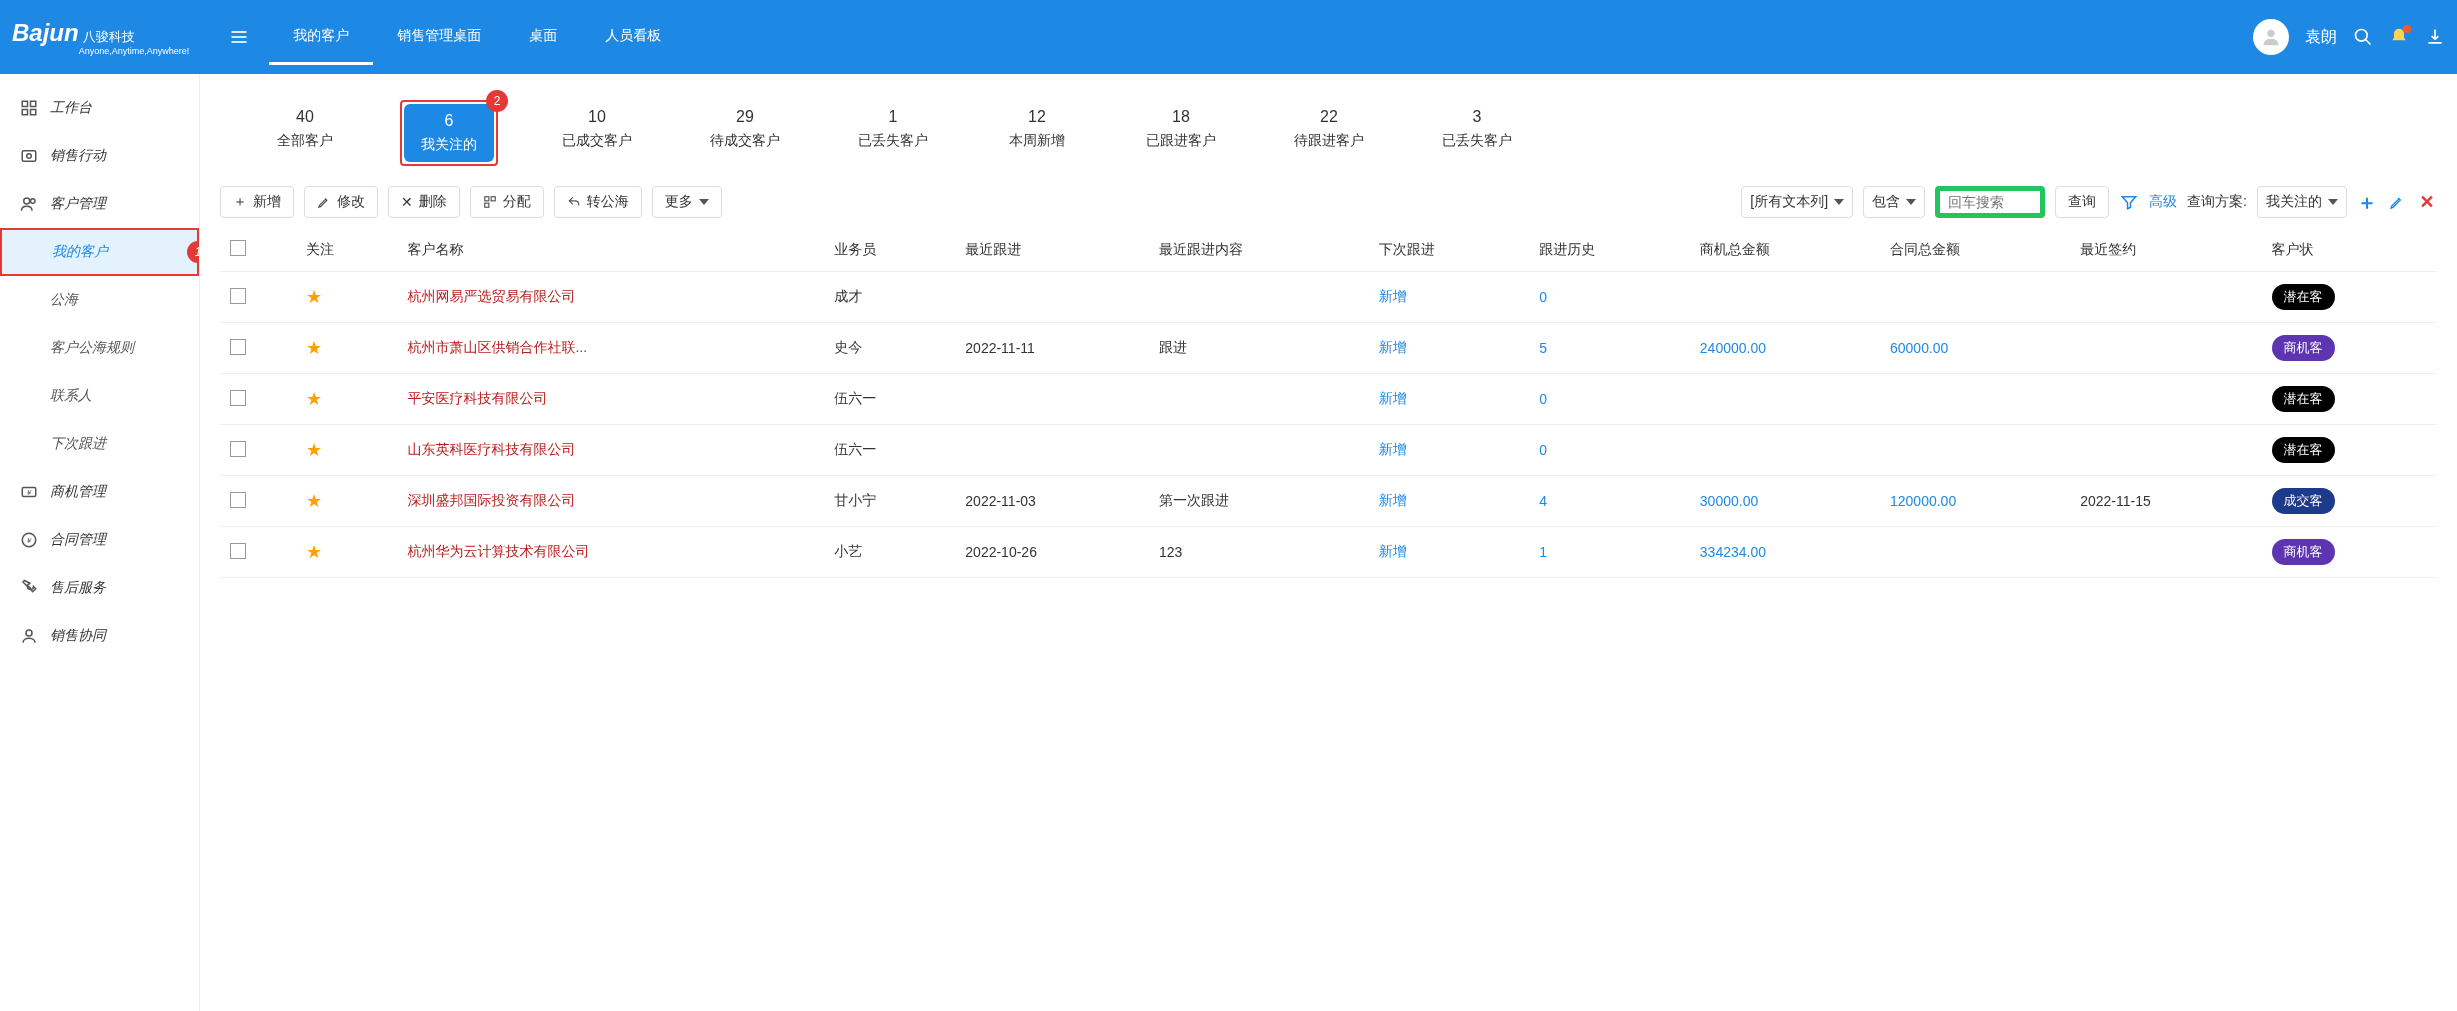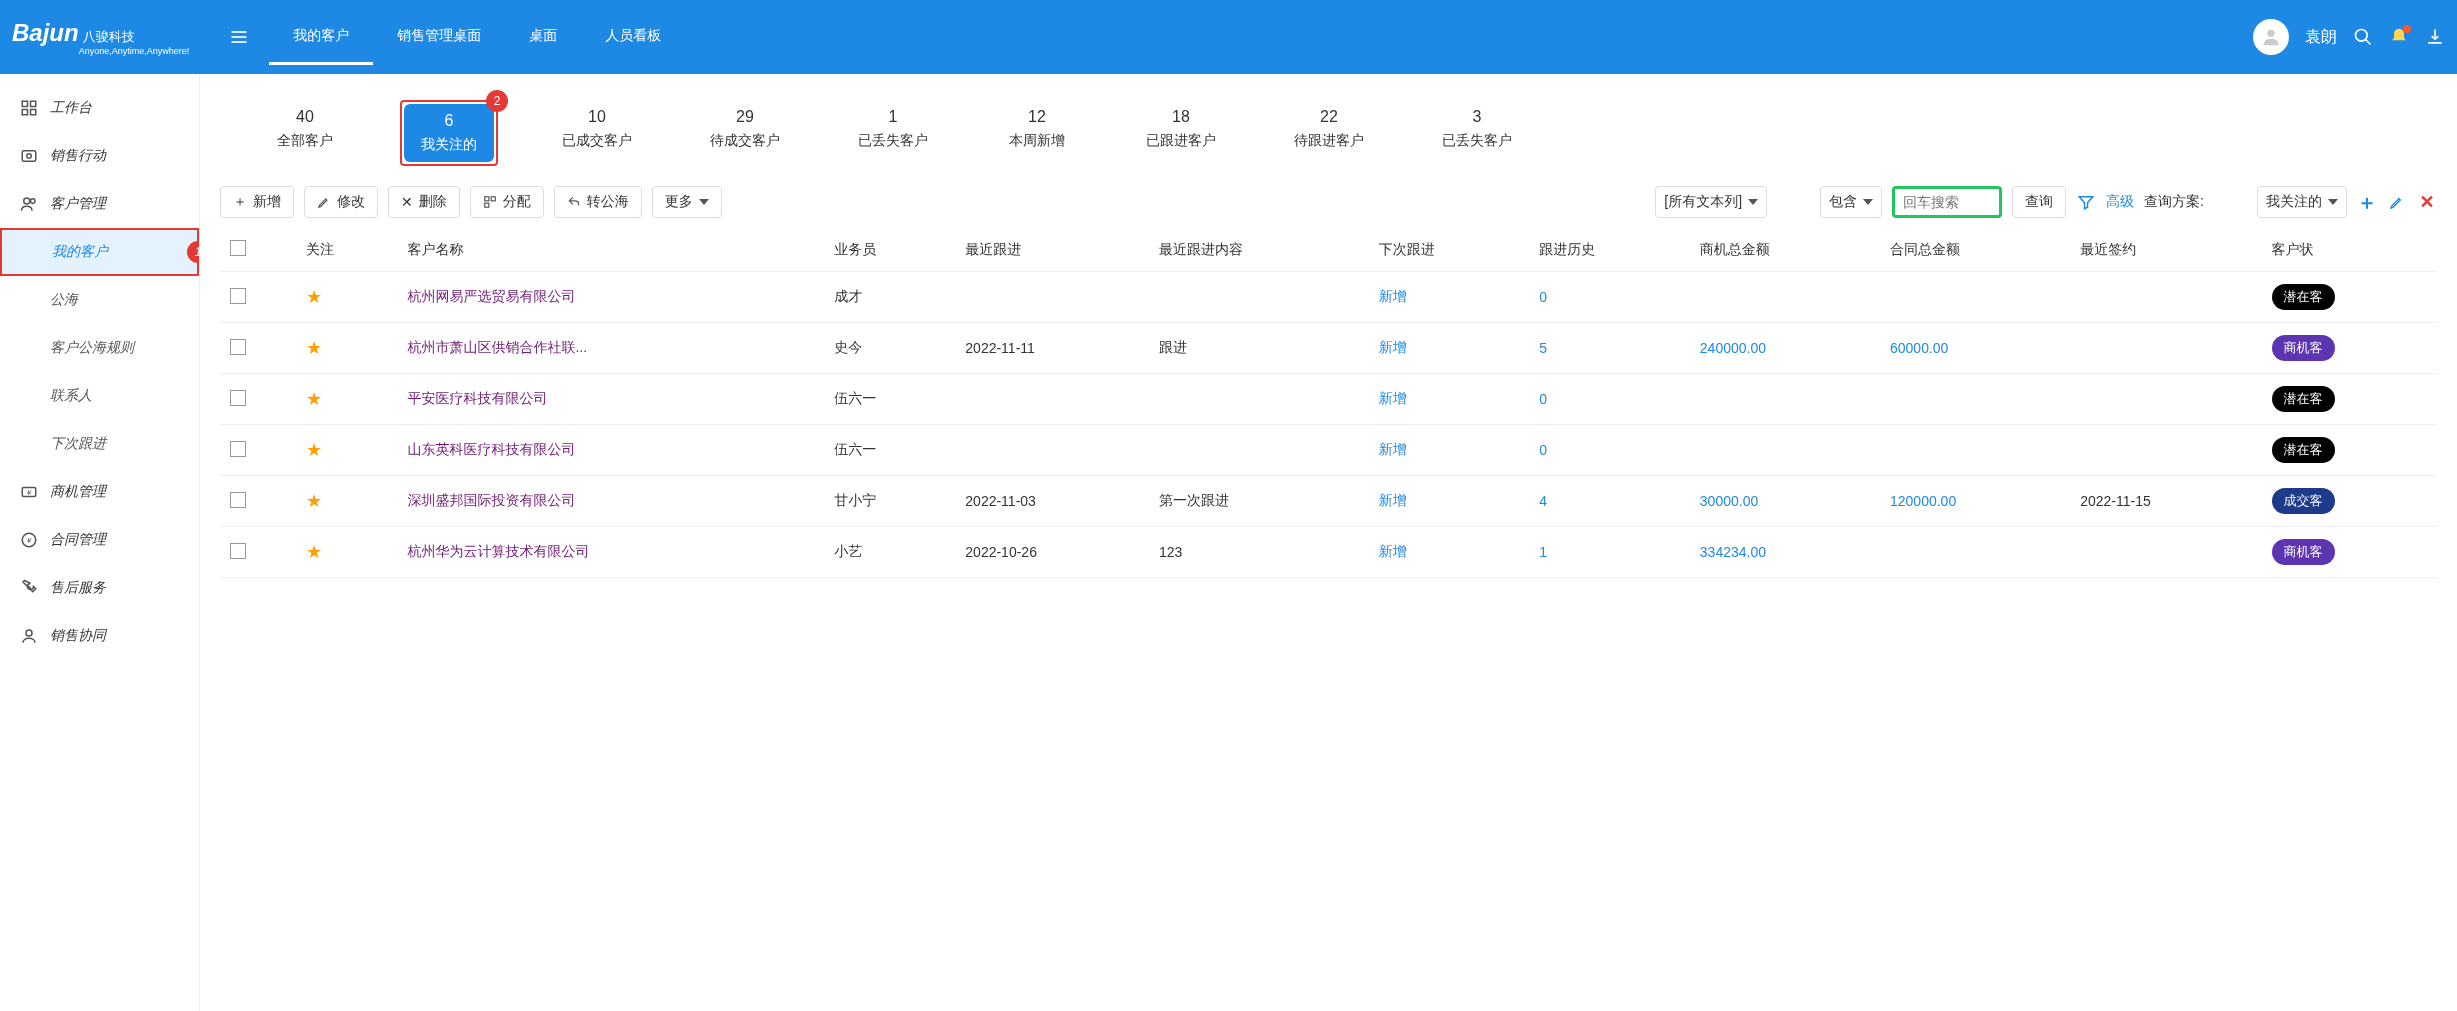--- a/index.html
+++ b/index.html
@@ -40,33 +40,33 @@
 .stat-card .lbl { font-size: 14px; color: #333; margin-top: 6px; }
 .stat-card.active { background: #1e88e5; color: #fff; }
 .stat-card.active .num, .stat-card.active .lbl { color: #fff; }
 .stat-annot { position: absolute; border: 2px solid #e53935; border-radius: 4px; padding: 2px; }
 .stat-annot-badge { position: absolute; top: -12px; right: -12px; width: 22px; height: 22px; background: #e53935; color: #fff; border-radius: 50%; display: flex; align-items: center; justify-content: center; font-size: 12px; }
 
 
 .toolbar { display: flex; align-items: center; gap: 10px; margin-bottom: 10px; flex-wrap: nowrap; }
 .btn { display: inline-flex; align-items: center; gap: 6px; height: 32px; padding: 0 12px; border: 1px solid #ddd; border-radius: 4px; background: #fff; cursor: pointer; font-size: 14px; color: #333; }
 .toolbar-spacer { flex: 1; }
-.select-like { display: inline-flex; align-items: center; height: 32px; padding: 0 8px; border: 1px solid #ddd; border-radius: 4px; background: #fff; gap: 6px; cursor: pointer; margin-left: 43px; }
-.search-input { height: 32px; border: 3px solid #22c55e; border-radius: 4px; padding: 0 8px; width: 110px; font-size: 14px; }
+.select-like { display: inline-flex; align-items: center; height: 32px; padding: 0 8px; border: 1px solid #ddd; border-radius: 4px; background: #fff; gap: 6px; cursor: pointer; }
+.search-input { height: 32px; border: 5px solid #22c55e; border-radius: 4px; padding: 0 8px; width: 110px; font-size: 14px; }
 .link-blue { color: #1e88e5; cursor: pointer; }
 .icon-btn { width: 20px; height: 20px; cursor: pointer; display: inline-flex; align-items: center; justify-content: center; }
 
 
 .table { width: 100%; border-collapse: collapse; }
 .table th, .table td { text-align: left; padding: 12px 10px; border-bottom: 1px solid #eee; white-space: nowrap; font-weight: normal; }
 .table th { color: #333; font-size: 14px; }
 .table td { font-size: 14px; }
 .chk { width: 16px; height: 16px; border: 1px solid #999; display: inline-block; cursor: pointer; }
 .star { color: #ffa000; font-size: 18px; cursor: pointer; }
-.name-link { color: #701a75; cursor: pointer; }
+.name-link { color: #b91c1c; cursor: pointer; }
 .num-link { color: #1e88e5; }
 .pill { display: inline-block; padding: 4px 12px; border-radius: 14px; color: #fff; font-size: 13px; }
 .pill.green { background: #000000; }
 .pill.navy { background: #1e3a8a; }
 .pill.purple { background: #5e35b1; }
 
 svg { display: block; }
 .tri-down { width: 0; height: 0; border-left: 5px solid transparent; border-right: 5px solid transparent; border-top: 6px solid #555; }
 </style>
 </head>

